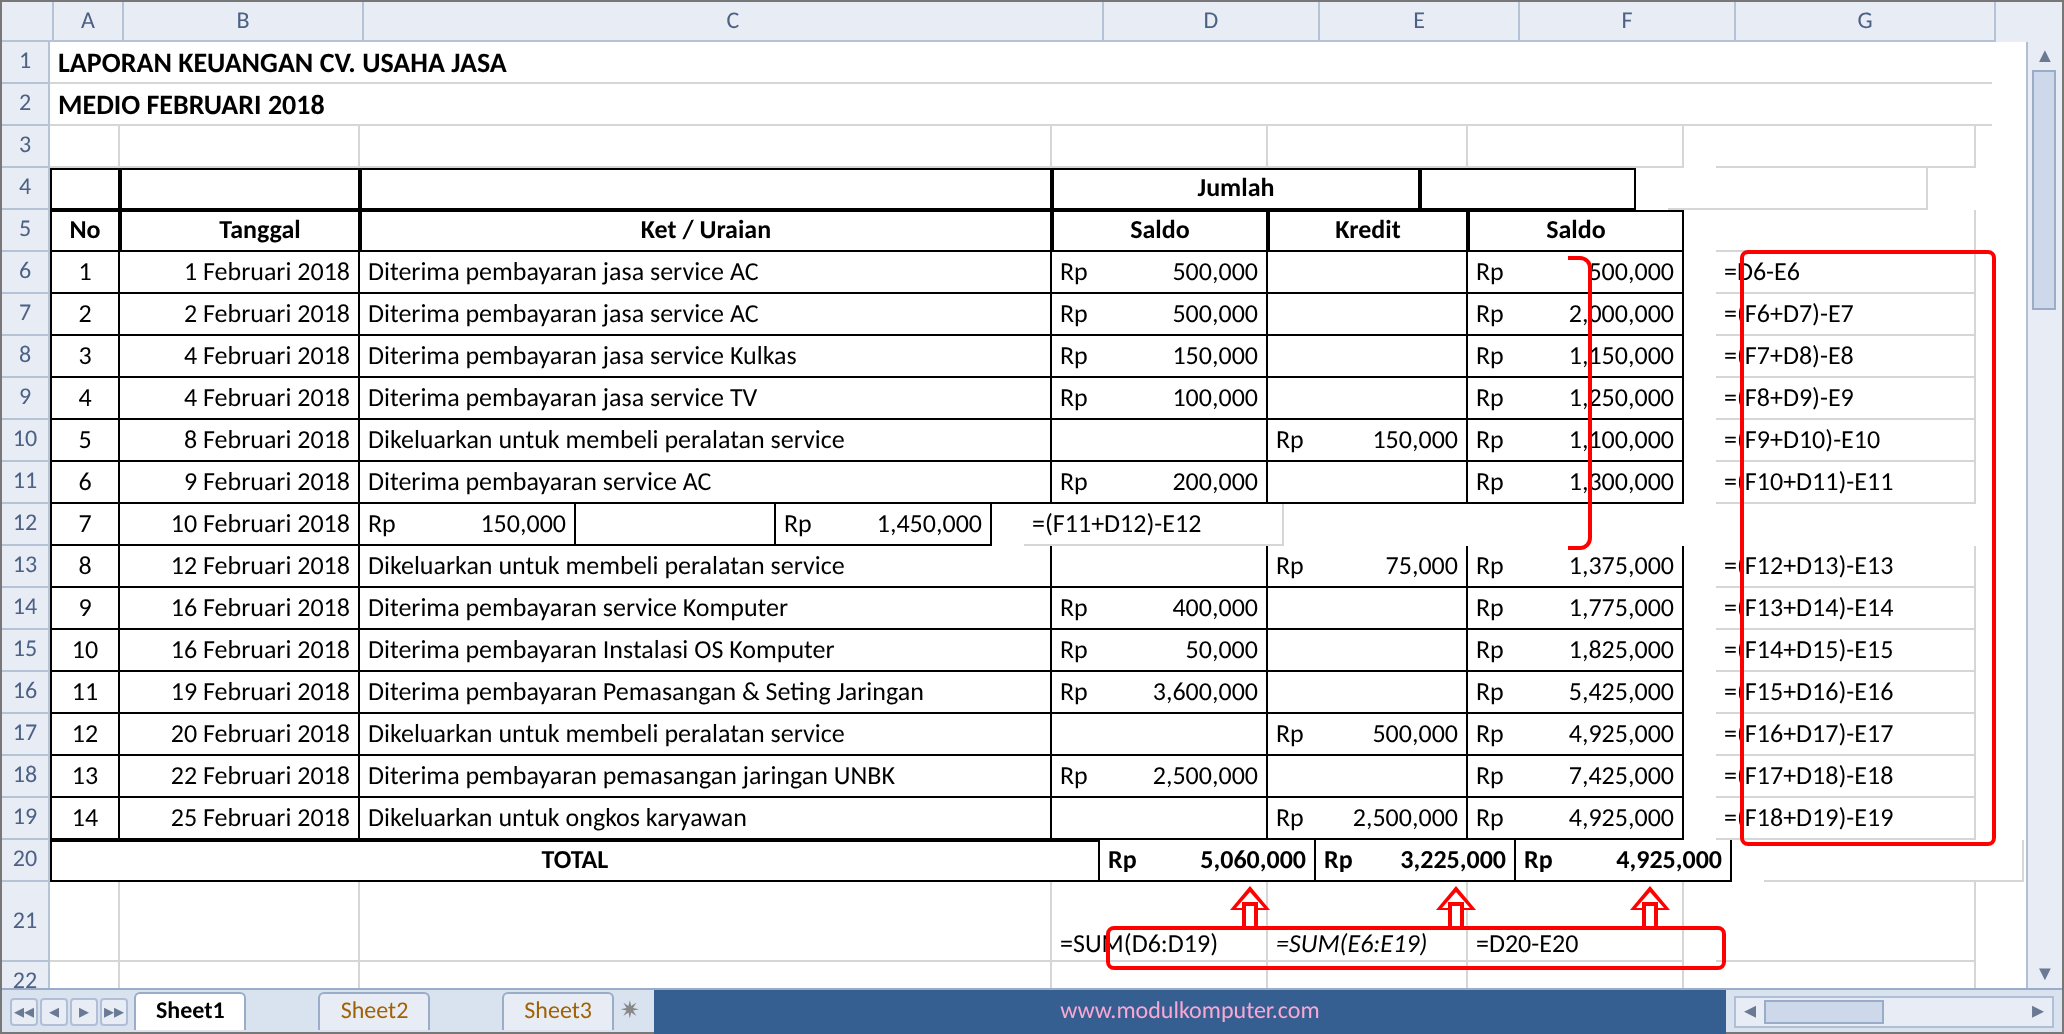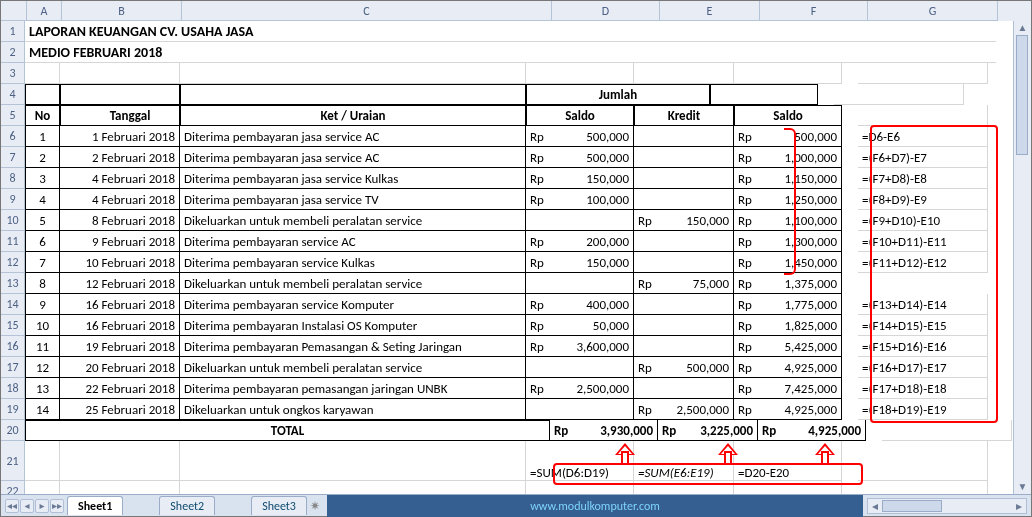--- a/index.html
+++ b/index.html
@@ -47,23 +47,23 @@
   .arrow .stem { position:absolute; left:6px; top:8px; width:8px; height:12px; border:2px solid #ff0000; border-bottom:none; background:#fff; }
   .arrow .head { position:absolute; left:0; top:0; width:0; height:0; border-left:10px solid transparent; border-right:10px solid transparent; border-bottom:12px solid #ff0000; }
   .arrow .head2{ position:absolute; left:3px; top:3px; width:0; height:0; border-left:7px solid transparent; border-right:7px solid transparent; border-bottom:8px solid #fff; }
   .brace { position:absolute; width:12px; border-right:2px solid #ff0000; border-top:2px solid #ff0000; border-bottom:2px solid #ff0000; border-top-right-radius:6px; border-bottom-right-radius:6px; }
 
   
   .tabbar { position:absolute; left:0; bottom:0; height:22px; width:100%; background:#d9e2ef; display:flex; align-items:center; font-size:12px; border-top:1px solid #9aacc8; }
   .tabnav { display:flex; gap:1px; padding:0 4px; }
   .tabnav span { width:14px; height:14px; display:flex; align-items:center; justify-content:center; color:#6a7a95; border:1px solid #b0bed6; border-radius:2px; font-size:10px; cursor:pointer; background:#e8edf5;}
   .tab { padding:2px 10px; border:1px solid #9aacc8; border-bottom:none; background:#fff; margin-left:-1px; cursor:pointer; border-top-left-radius:3px; border-top-right-radius:3px; }
-  .tab.inactive { background:#e8edf5; color:#0c4a6e;margin-left:36px; }
+  .tab.inactive { background:#e8edf5; color:#a16207;margin-left:36px; }
   .tab.active { font-weight:bold; }
-  .taburl { flex:1; background:#365f91; color:#7dd3fc; text-align:center; line-height:22px; margin-left:4px; }
+  .taburl { flex:1; background:#365f91; color:#f9a8d4; text-align:center; line-height:22px; margin-left:4px; }
   .tabicon { width:16px; text-align:center; color:#888; }
   .hscroll { width:160px; height:16px; background:#e8edf5; border:1px solid #b0bed6; margin:0 4px; position:relative; display:flex; align-items:center; }
   .hscroll .tr { width:14px; text-align:center; color:#6a7a95; }
   .hscroll .thumb { position:absolute; left:14px; top:1px; height:12px; width:60px; background:#cdd9ea; border:1px solid #9aacc8; }
 
   .vscroll { position:absolute; right:0; top:20px; width:18px; bottom:22px; background:#e8edf5; border-left:1px solid #b0bed6; }
   .vscroll .tr { height:14px; text-align:center; color:#6a7a95; font-size:10px; line-height:14px;}
   .vscroll .thumb { position:absolute; left:2px; top:14px; width:12px; height:120px; background:#cdd9ea; border:1px solid #9aacc8; }
 </style>
 </head>
@@ -167,21 +167,21 @@
             <div class="cell c-D brr brb">
               <span class="num">
                 <span class="cur">Rp</span>
                 <span>500,000</span>
               </span>
             </div>
             <div class="cell c-E brr brb"></div>
             <div class="cell c-F brr brb">
               <span class="num">
                 <span class="cur">Rp</span>
-                <span>1,000,000</span>
+                <span>2,000,000</span>
               </span>
             </div>
             <div class="cell c-G">=(F6+D7)-E7</div>
           </div>
           <div class="row">
             <div class="cell c-A center brl brr brb">3</div>
             <div class="cell c-B right brr brb">4 Februari 2018</div>
             <div class="cell c-C brr brb">Diterima pembayaran jasa service Kulkas</div>
             <div class="cell c-D brr brb">
               <span class="num">
@@ -251,21 +251,20 @@
               <span class="num">
                 <span class="cur">Rp</span>
                 <span>1,300,000</span>
               </span>
             </div>
             <div class="cell c-G">=(F10+D11)-E11</div>
           </div>
           <div class="row">
             <div class="cell c-A center brl brr brb">7</div>
             <div class="cell c-B right brr brb">10 Februari 2018</div>
-            <div class="cell c-C brr brb">Diterima pembayaran service Kulkas</div>
             <div class="cell c-D brr brb">
               <span class="num">
                 <span class="cur">Rp</span>
                 <span>150,000</span>
               </span>
             </div>
             <div class="cell c-E brr brb"></div>
             <div class="cell c-F brr brb">
               <span class="num">
                 <span class="cur">Rp</span>
@@ -284,20 +283,21 @@
                 <span class="cur">Rp</span>
                 <span>75,000</span>
               </span>
             </div>
             <div class="cell c-F brr brb">
               <span class="num">
                 <span class="cur">Rp</span>
                 <span>1,375,000</span>
               </span>
             </div>
+            <div class="cell c-G">=(F12+D13)-E13</div>
           </div>
           <div class="row">
             <div class="cell c-A center brl brr brb">9</div>
             <div class="cell c-B right brr brb">16 Februari 2018</div>
             <div class="cell c-C brr brb">Diterima pembayaran service Komputer</div>
             <div class="cell c-D brr brb">
               <span class="num">
                 <span class="cur">Rp</span>
                 <span>400,000</span>
               </span>
@@ -404,21 +404,21 @@
                 <span>4,925,000</span>
               </span>
             </div>
             <div class="cell c-G">=(F18+D19)-E19</div>
           </div>
           <div class="row">
             <div class="cell c-A hdr brl brr brb bold" style="width: 525px;">TOTAL</div>
             <div class="cell c-D brr brb bold">
               <span class="num bold">
                 <span class="cur">Rp</span>
-                <span>3,930,000</span>
+                <span>5,060,000</span>
               </span>
             </div>
             <div class="cell c-E brr brb bold">
               <span class="num bold">
                 <span class="cur">Rp</span>
                 <span>3,225,000</span>
               </span>
             </div>
             <div class="cell c-F brr brb bold">
               <span class="num bold">

